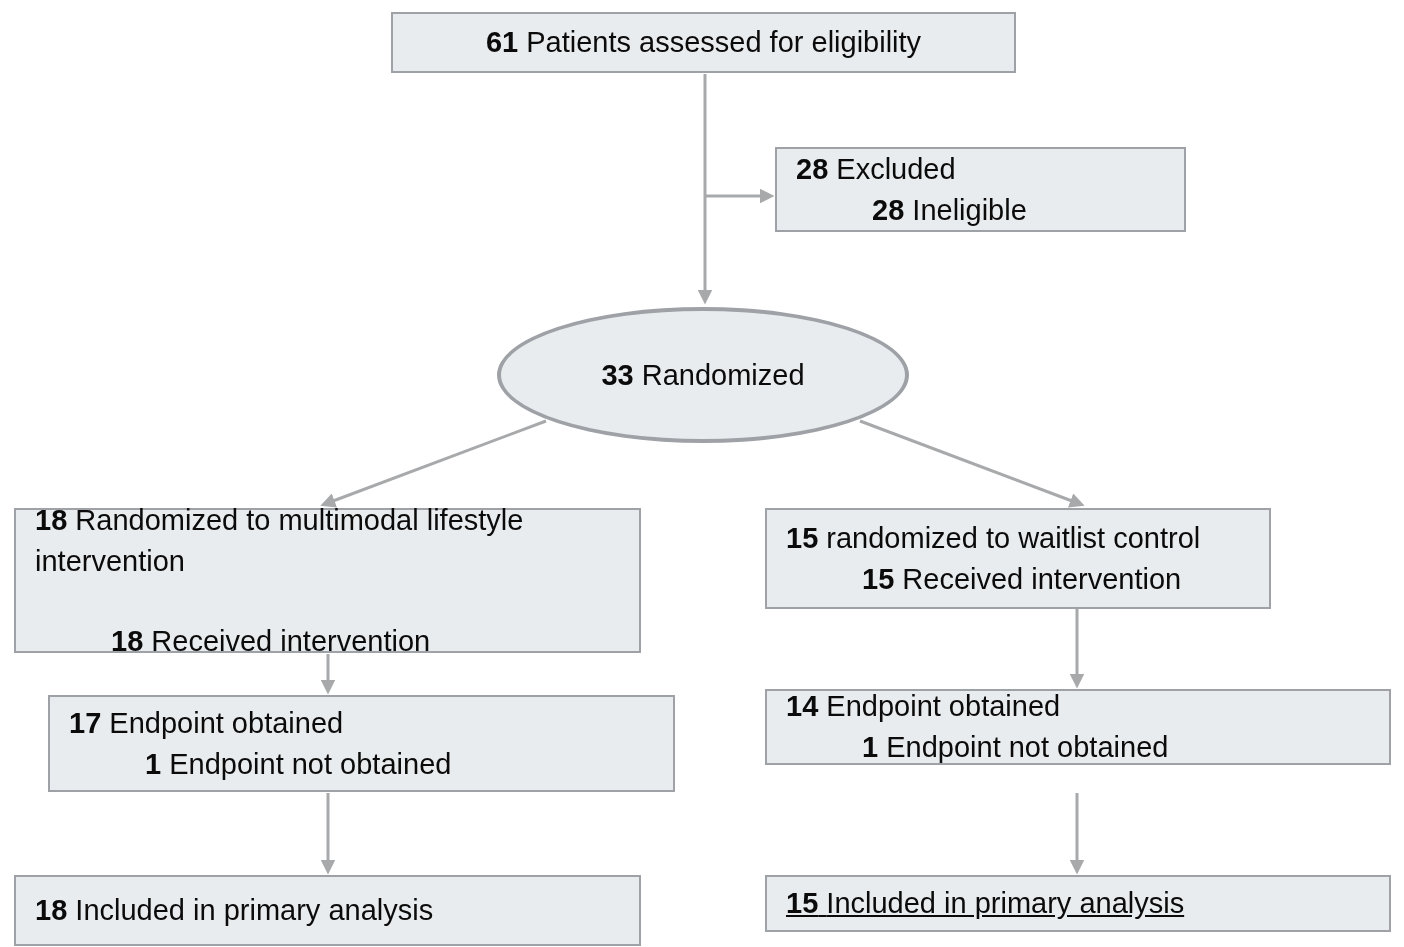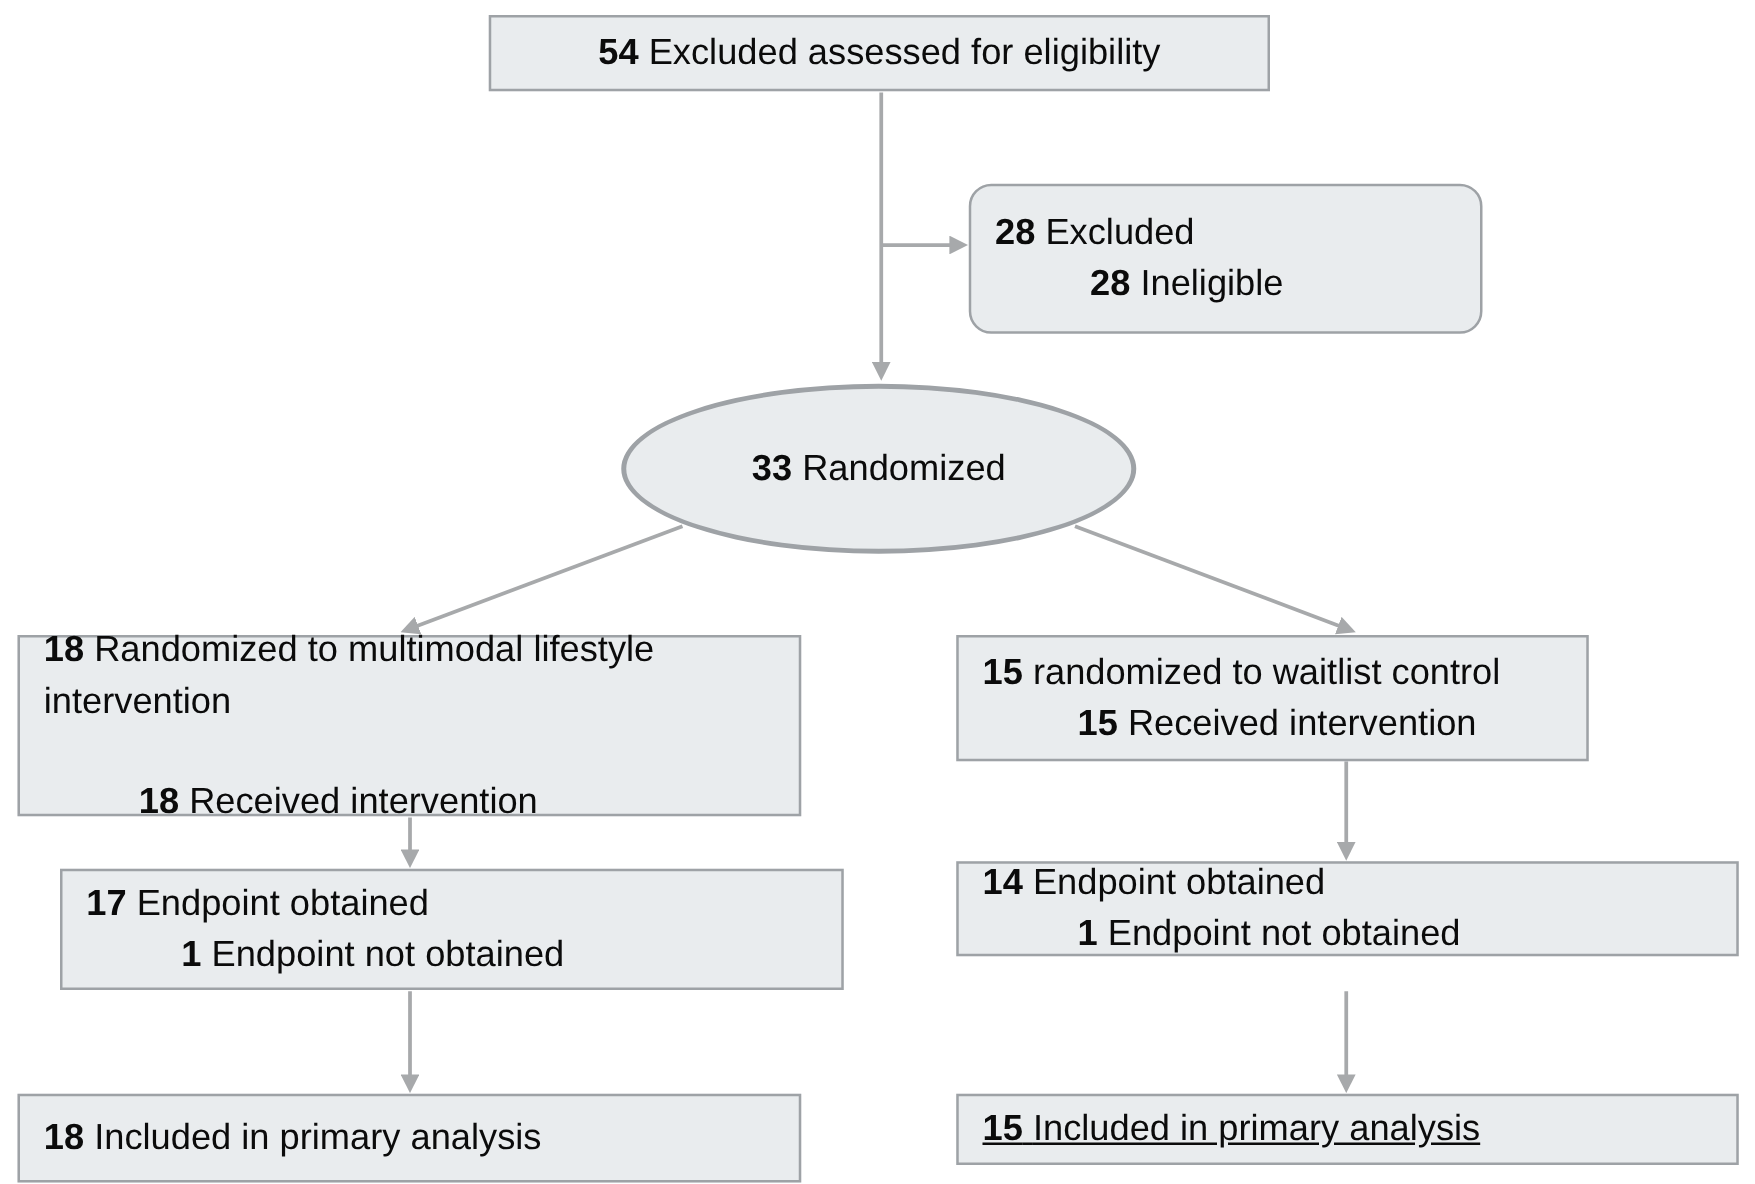--- a/index.html
+++ b/index.html
@@ -47,24 +47,24 @@
       <path d="M546,421 L333,501" marker-end="url(#arrow)"></path>
       <path d="M860,421 L1072,501" marker-end="url(#arrow)"></path>
       <path d="M328,654 L328,681" marker-end="url(#arrow)"></path>
       <path d="M1077,609 L1077,675" marker-end="url(#arrow)"></path>
       <path d="M328,793 L328,861" marker-end="url(#arrow)"></path>
       <path d="M1077,793 L1077,861" marker-end="url(#arrow)"></path>
     </g>
   </svg>
 
   <div class="node center" style="left:391px;top:12px;width:625px;height:61px;">
-    <div class="line"><b class="num">54</b> <span>Excluded assessed for eligibility</span></div>
+    <div class="line"><b class="num">61</b> <span>Patients assessed for eligibility</span></div>
   </div>
 
-  <div class="node" style="left:775px;top:147px;width:411px;height:120px;border-radius:18px;">
+  <div class="node" style="left:775px;top:147px;width:411px;height:85px;">
     <div class="line"><b class="num">28</b> <span>Excluded</span></div>
     <div class="line indent"><b class="num">28</b> <span>Ineligible</span></div>
   </div>
 
   <div class="node ellipse center" style="left:497px;top:307px;width:412px;height:136px;">
     <div class="line"><b class="num">33</b> <span>Randomized</span></div>
   </div>
 
   <div class="node" style="left:14px;top:508px;width:627px;height:145px;gap:39px;">
     <div class="line"><b class="num">18</b> <span>Randomized to multimodal lifestyle intervention</span></div>

